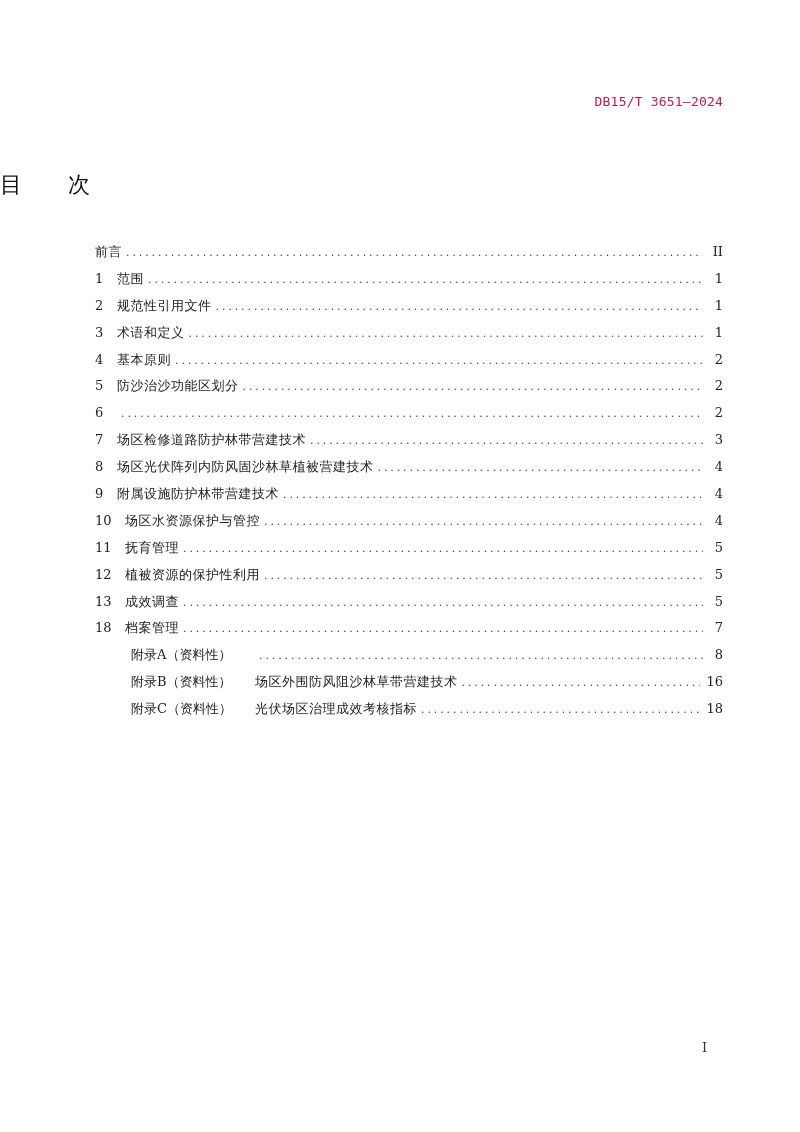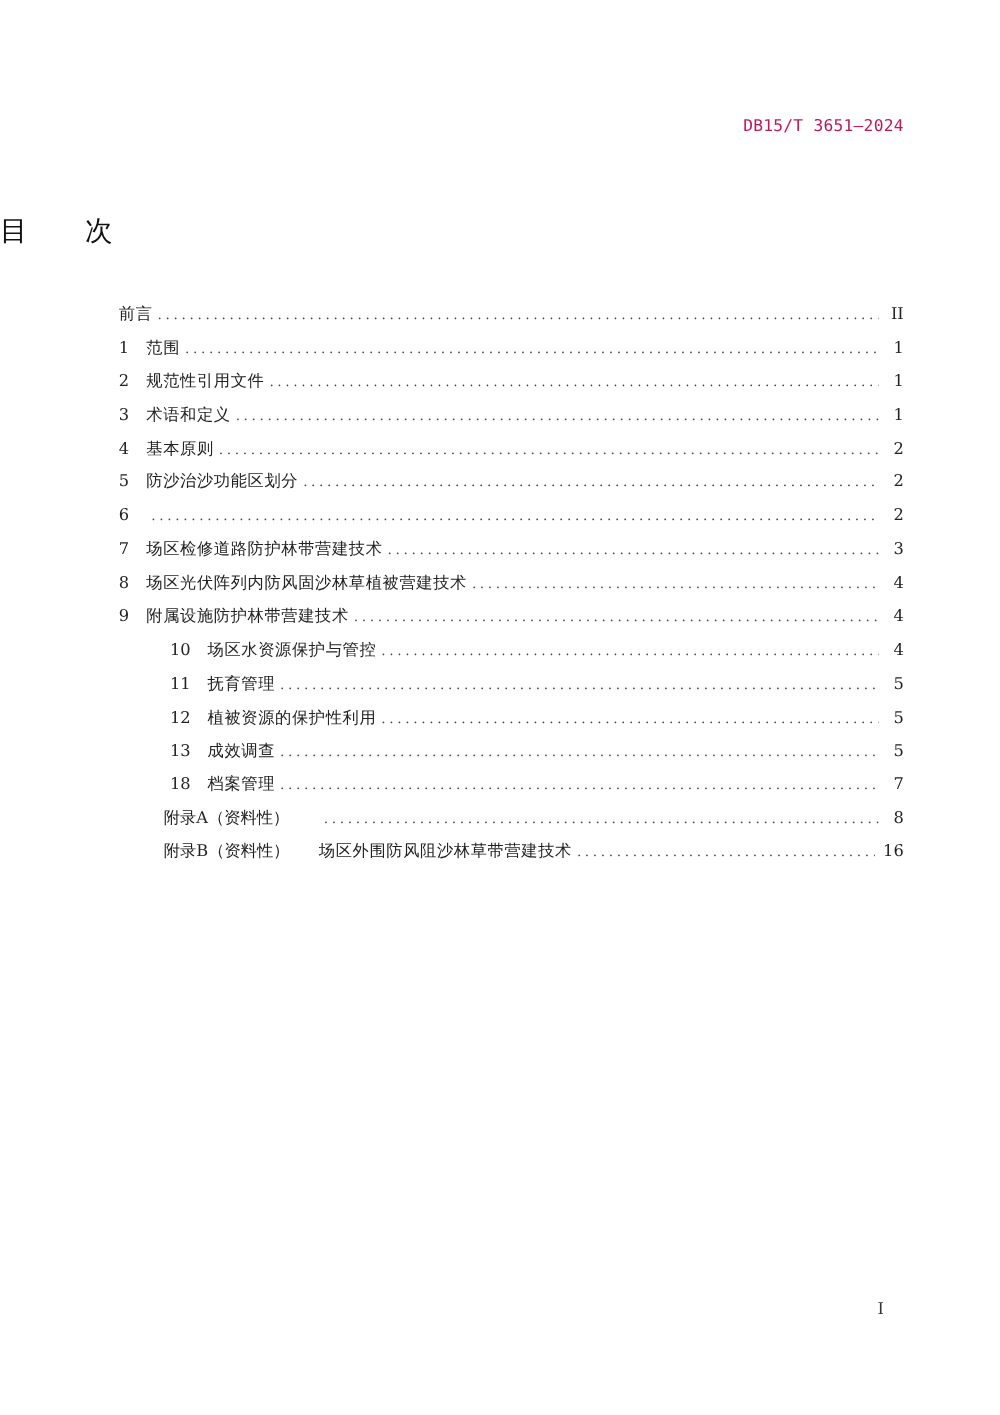--- a/index.html
+++ b/index.html
@@ -53,21 +53,21 @@
       font-size: 13px;
       line-height: 20px;
       white-space: nowrap;
       color: #222;
     }
     .toc-num {
       display: inline-block;
       flex: 0 0 auto;
     }
     .toc-num.w1 { width: 22px; }
-    .toc-num.w2 { width: 30px; margin-left: 41px; }
+    .toc-num.w2 { width: 30px; }
     .toc-num.wa { width: 124px; margin-left: 36px; }
     .toc-label {
       flex: 0 0 auto;
       letter-spacing: 0.5px;
     }
     .toc-dots {
       flex: 1 1 auto;
       overflow: hidden;
       margin: 0 6px 0 4px;
       color: #444;
@@ -192,15 +192,21 @@
     <span class="toc-num wa">附录A（资料性）</span>
     <span class="toc-dots"></span>
     <span class="toc-page">8</span>
   </div>
   <div class="toc-row">
     <span class="toc-num wa">附录B（资料性）</span>
     <span class="toc-label">场区外围防风阻沙林草带营建技术</span>
     <span class="toc-dots"></span>
     <span class="toc-page">16</span>
   </div>
+  <div class="toc-row">
+    <span class="toc-num wa">附录C（资料性）</span>
+    <span class="toc-label">光伏场区治理成效考核指标</span>
+    <span class="toc-dots"></span>
+    <span class="toc-page">18</span>
+  </div>
 </div>
 
 <div class="footer-page">I</div>
 
 </body></html>

